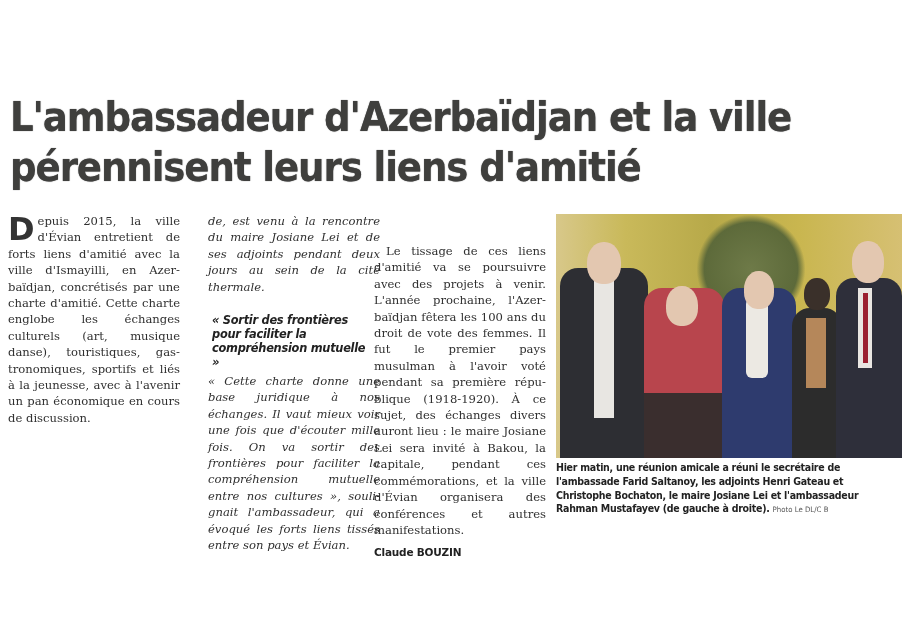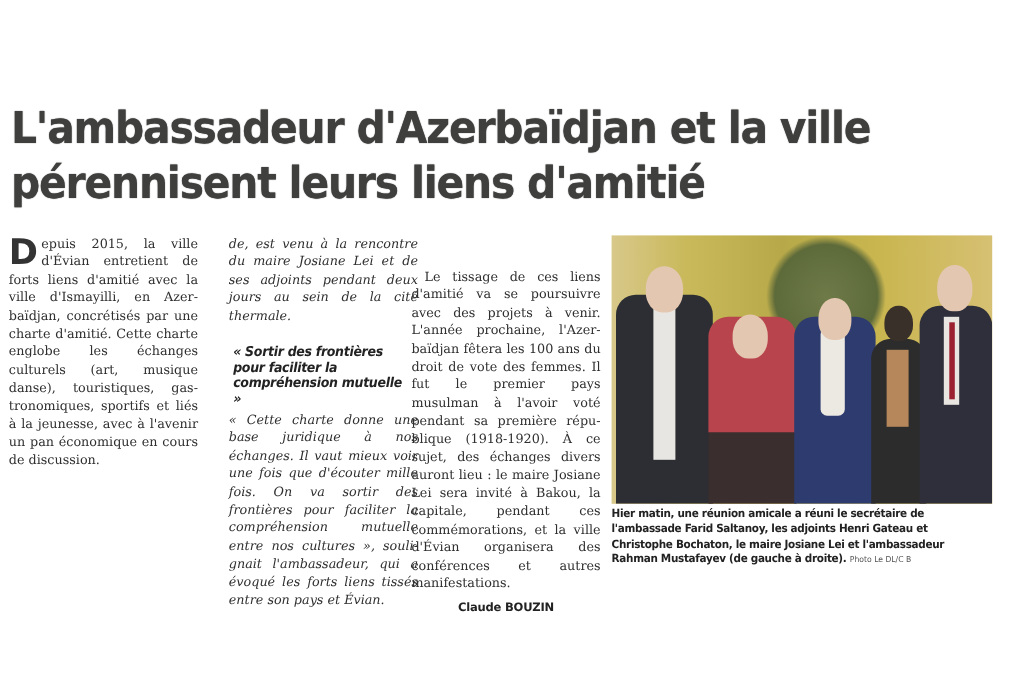--- a/index.html
+++ b/index.html
@@ -27,21 +27,21 @@
   .dropcap {
     float: left; font-family: "DejaVu Sans", sans-serif; font-weight: bold;
     font-size: 32px; line-height: 28px; margin: 2px 3px 0 0; color: #333;
   }
   .subhead {
     font-family: "DejaVu Sans", sans-serif; font-weight: bold; font-size: 12.4px;
     line-height: 14px; color: #222; margin: 18px 0 4px 4px; letter-spacing: -0.3px;
     transform: scaleX(0.92); transform-origin: left top; text-align: left;
   }
   .byline {
-    text-align: center; font-family: "DejaVu Sans", sans-serif; font-weight: bold;
+    text-align: left; font-family: "DejaVu Sans", sans-serif; font-weight: bold;
     font-size: 10.5px; margin-top: 6px; color: #222; letter-spacing: -0.2px;
   }
   .photo {
     position: absolute; left: 556px; top: 214px; width: 346px; height: 244px;
     background: linear-gradient(90deg, #d8c88a 0%, #c9b95a 20%, #b7a949 45%, #c9b64f 70%, #d6c073 100%);
     overflow: hidden;
   }
   .photo .tree {
     position: absolute; left: 140px; top: 0; width: 110px; height: 110px; border-radius: 50%;
     background: radial-gradient(circle, #6e7a48 0%, #5d6a3a 60%, rgba(0,0,0,0) 70%);

